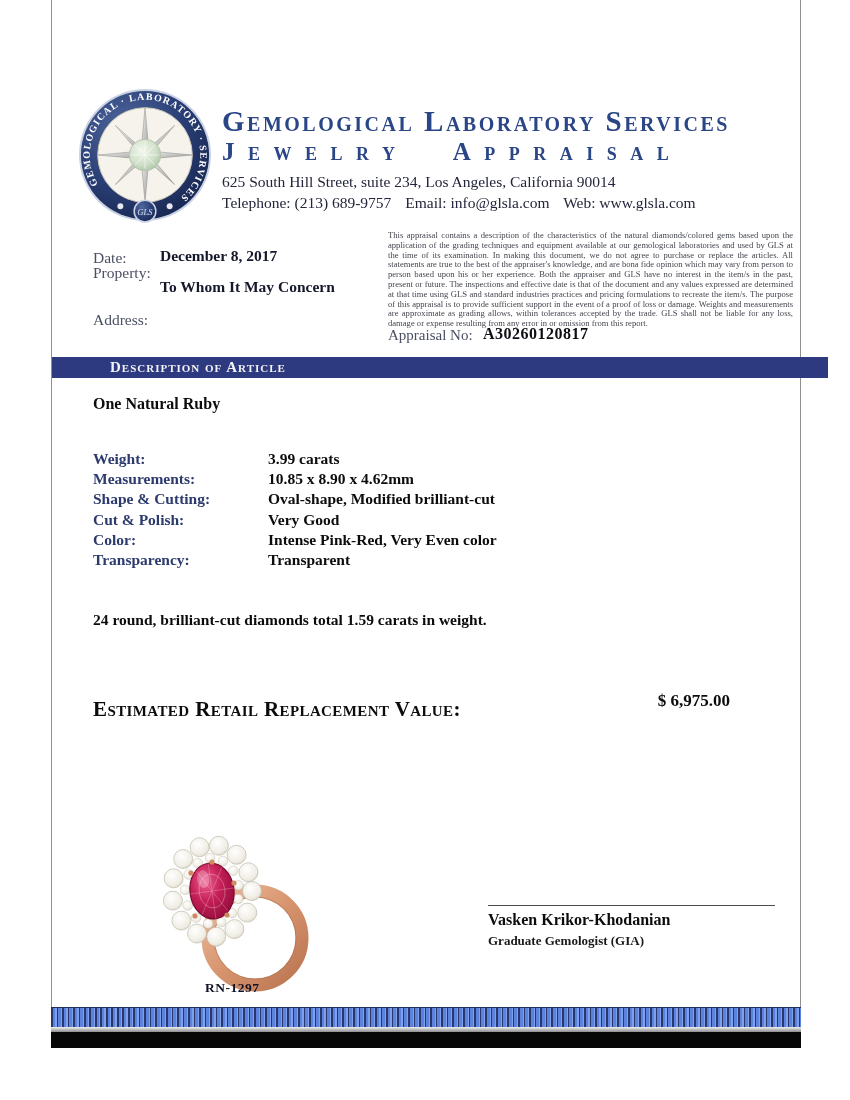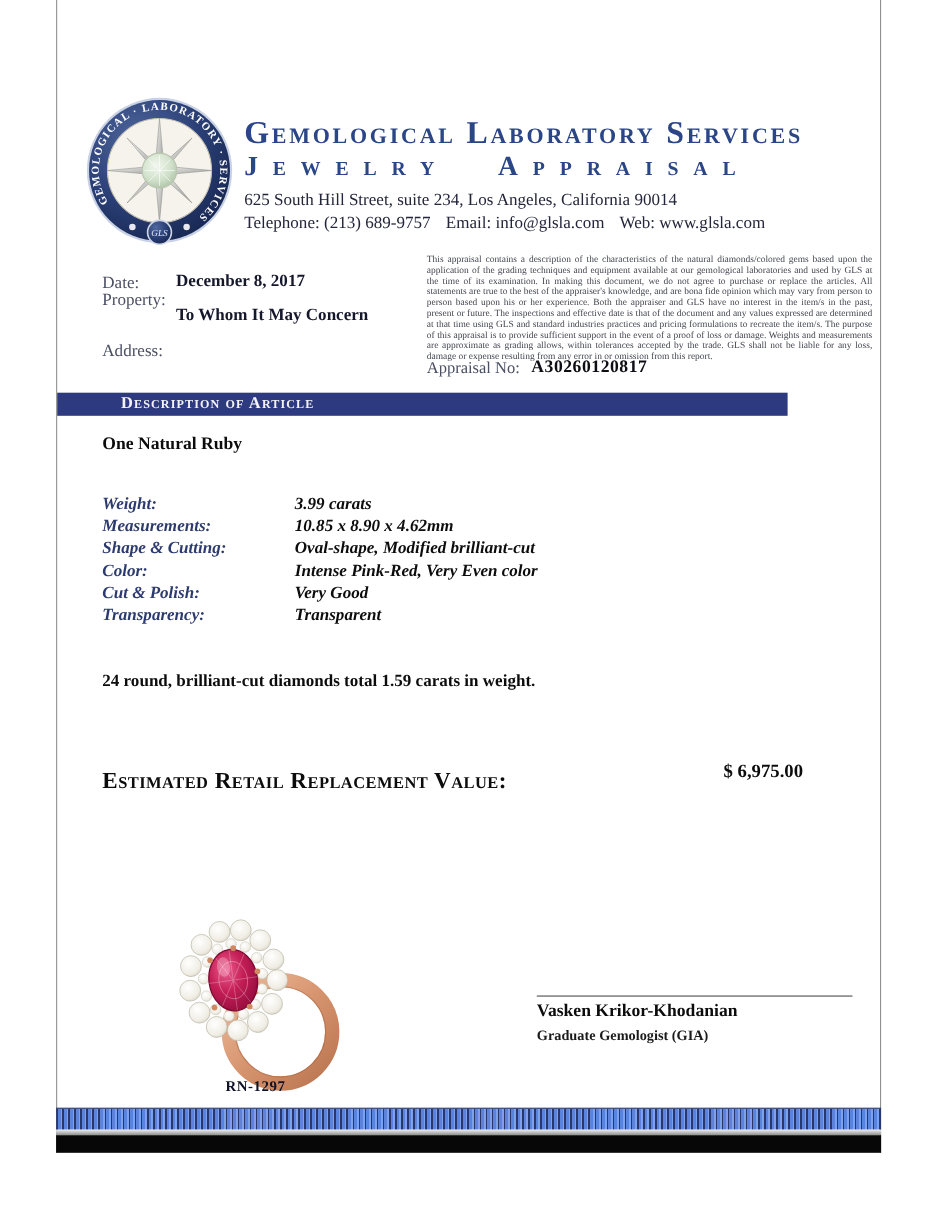--- a/index.html
+++ b/index.html
@@ -21,28 +21,28 @@
 
   
   .meta-label { position:absolute; left:93px; color:#4b4f63; font-size:15.5px; }
   .meta-value { position:absolute; left:160px; color:#15172b; font-size:15.5px; font-weight:bold; }
   .disclaimer { position:absolute; left:388px; top:231px; width:405px; color:#44464f;
                 font-size:8.6px; line-height:1.14; text-align:justify; }
   .appr-label { position:absolute; left:388px; top:327px; color:#4b4f63; font-size:15px; }
   .appr-value { position:absolute; left:483px; top:325px; color:#0d0d14; font-size:16px; font-weight:bold; letter-spacing:0.5px; }
 
   
-  .section-bar { position:absolute; left:52px; top:357px; width:664px; height:21px; background:#2e3a7f;
+  .section-bar { position:absolute; left:52px; top:357px; width:776px; height:21px; background:#2e3a7f;
                  color:#f3f3f5; display:flex; align-items:center; }
   .section-bar span { margin-left:58px; font-variant:small-caps; font-weight:bold; font-size:15px; letter-spacing:1px; }
 
   .desc-lines { position:absolute; left:93px; top:393px; color:#0c0c0c; font-size:16px; font-weight:bold; line-height:22.5px; }
 
   .props { position:absolute; left:93px; top:449px; }
-  .prop-row { display:flex; line-height:20.2px; font-size:15.5px; font-weight:bold;font-style:italic; }
+  .prop-row { display:flex; line-height:20.2px; font-size:15.5px; font-weight:bold; }
   .prop-label { width:175px; color:#2c3a6e; }
   .prop-value { color:#0c0c0c; }
 
   .diamond-note { position:absolute; left:93px; top:608px; color:#0c0c0c; font-size:15.5px; font-weight:bold; line-height:24px; }
 
   .value-label { position:absolute; left:93px; top:697px; font-variant:small-caps; font-weight:bold;
                  color:#0c0c0c; font-size:21px; letter-spacing:0.4px; }
   .value-amount { position:absolute; right:120px; top:691px; color:#0c0c0c; font-size:17px; font-weight:bold;padding-left:31px; }
 
   
@@ -165,26 +165,26 @@
     </div>
     <div class="prop-row">
       <div class="prop-label">Measurements:</div>
       <div class="prop-value">10.85 x 8.90 x 4.62mm</div>
     </div>
     <div class="prop-row">
       <div class="prop-label">Shape &amp; Cutting:</div>
       <div class="prop-value">Oval-shape, Modified brilliant-cut</div>
     </div>
     <div class="prop-row">
+      <div class="prop-label">Cut &amp; Polish:</div>
+      <div class="prop-value">Very Good</div>
+    </div>
+    <div class="prop-row">
       <div class="prop-label">Color:</div>
       <div class="prop-value">Intense Pink-Red, Very Even color</div>
-    </div>
-    <div class="prop-row">
-      <div class="prop-label">Cut &amp; Polish:</div>
-      <div class="prop-value">Very Good</div>
     </div>
     <div class="prop-row">
       <div class="prop-label">Transparency:</div>
       <div class="prop-value">Transparent</div>
     </div>
   </div>
 
   <div class="diamond-note">
     <div>24 round, brilliant-cut diamonds total 1.59 carats in weight.</div>
   </div>

